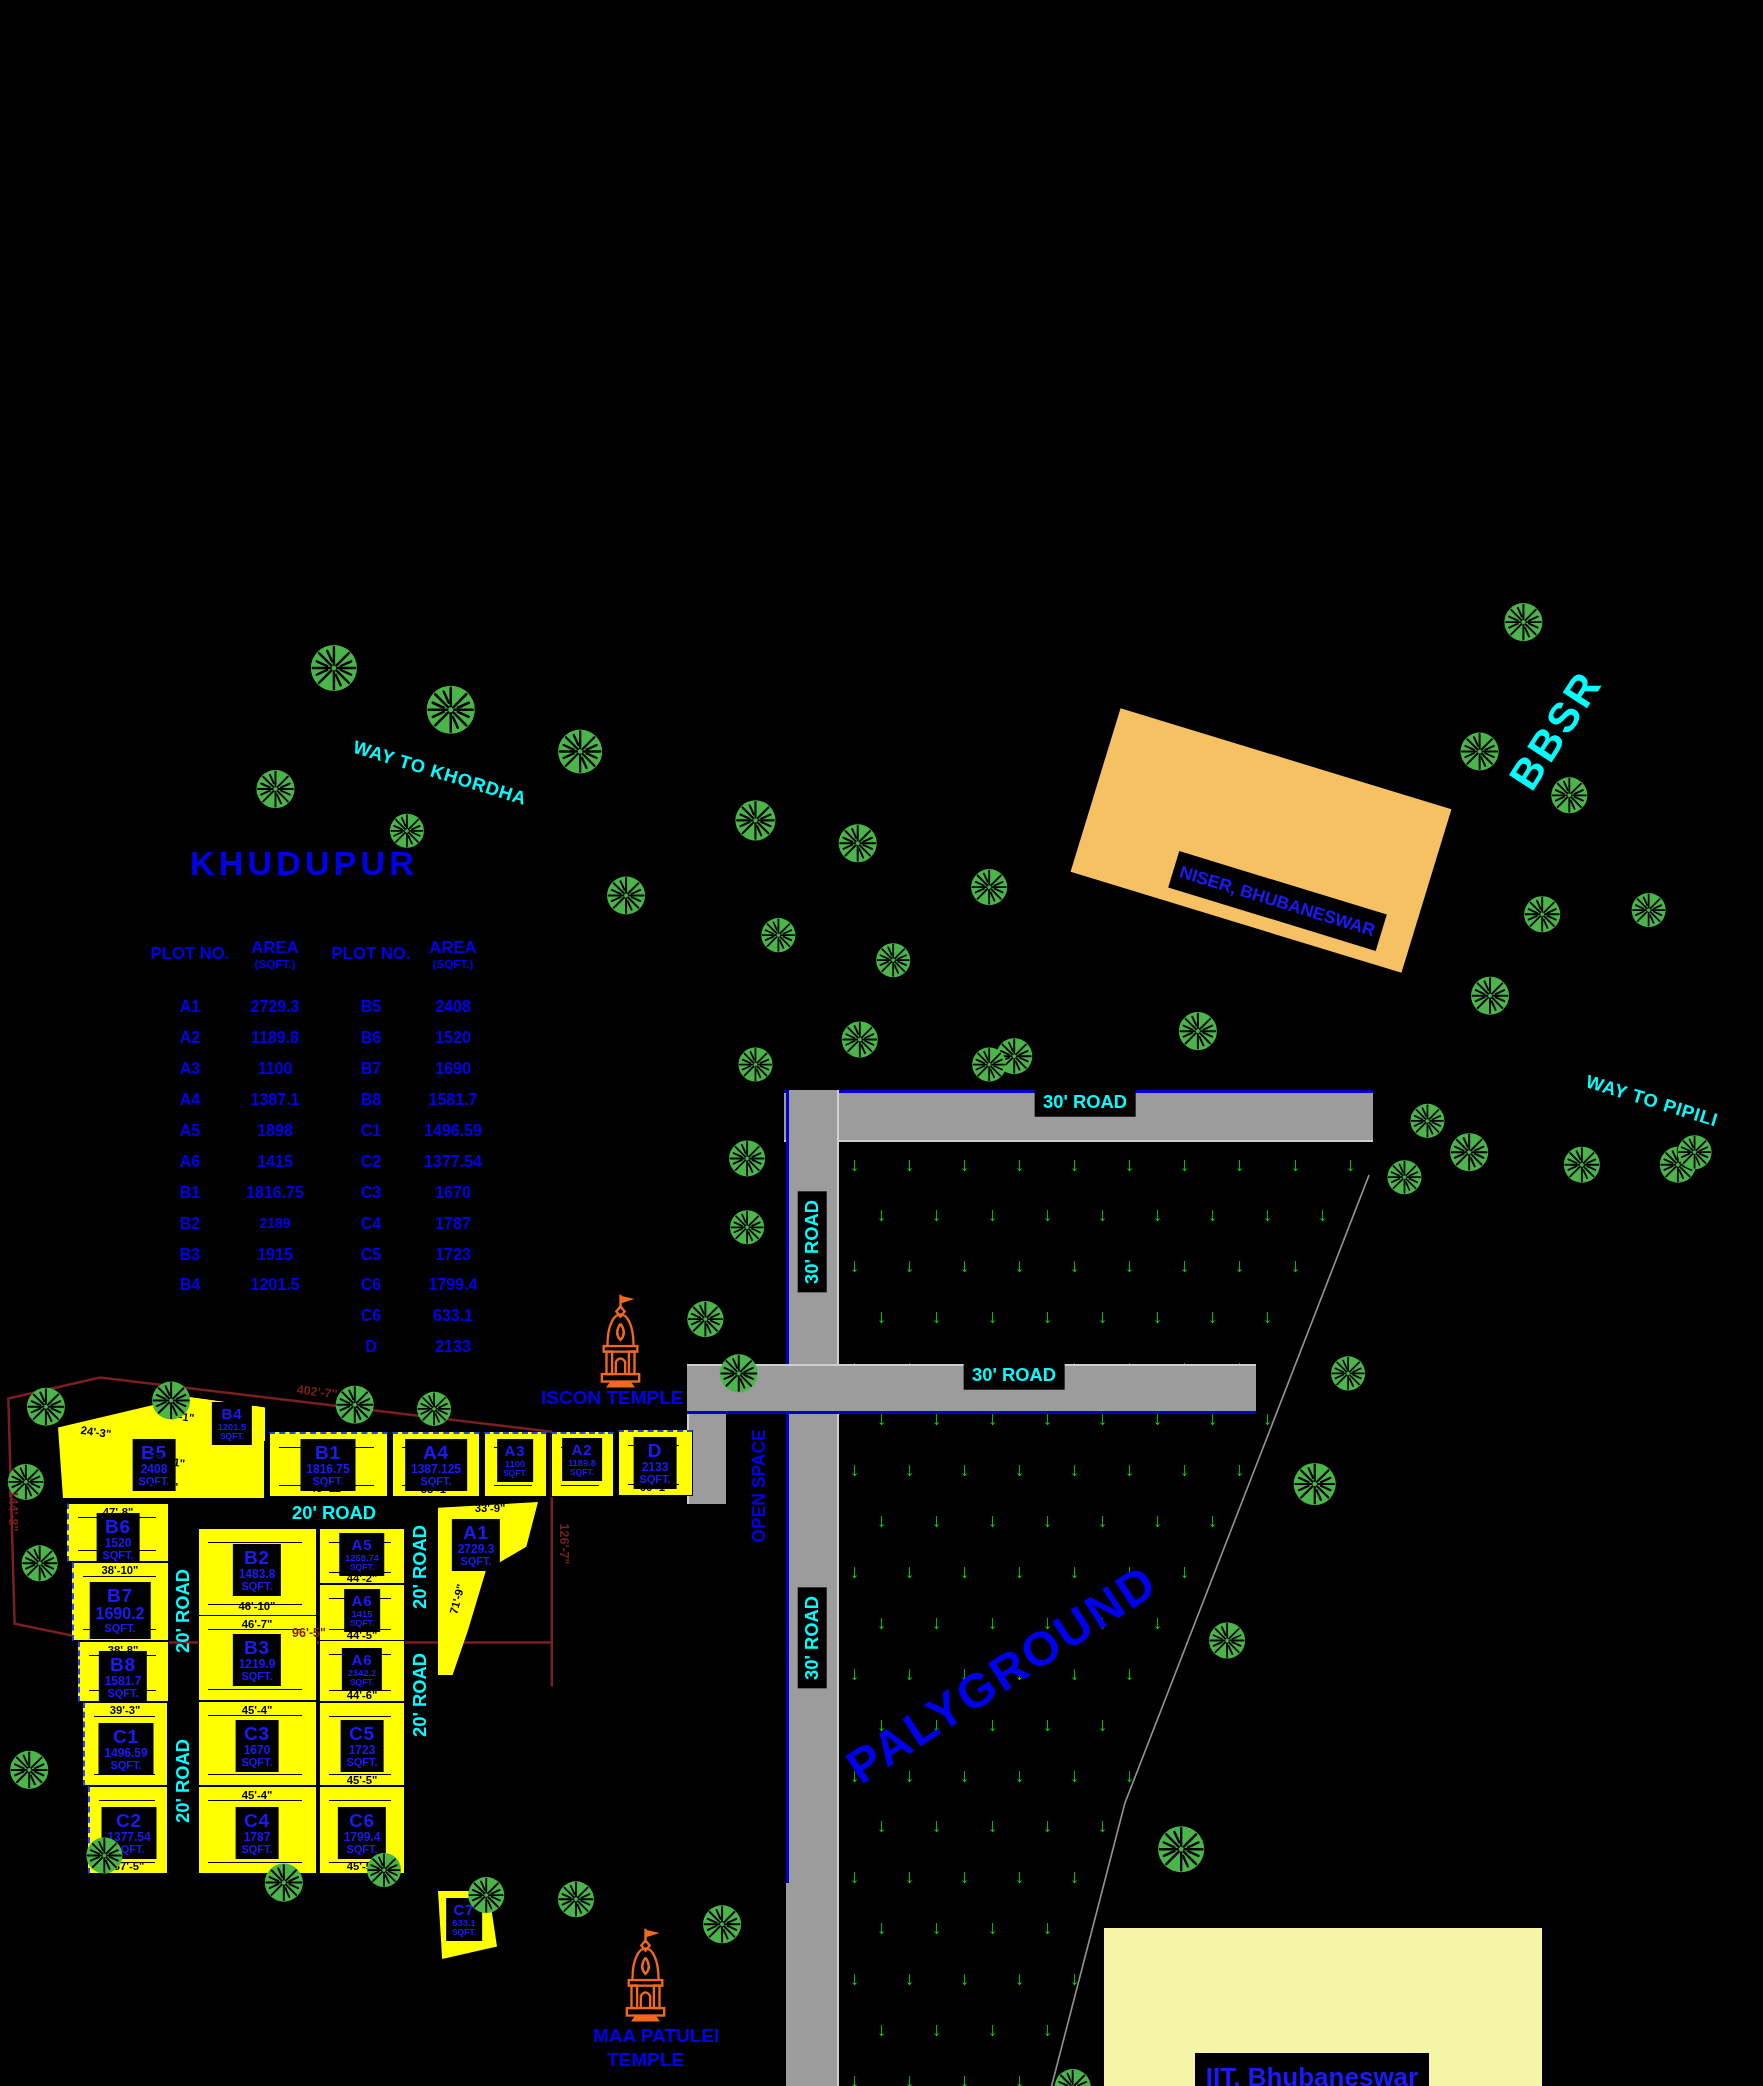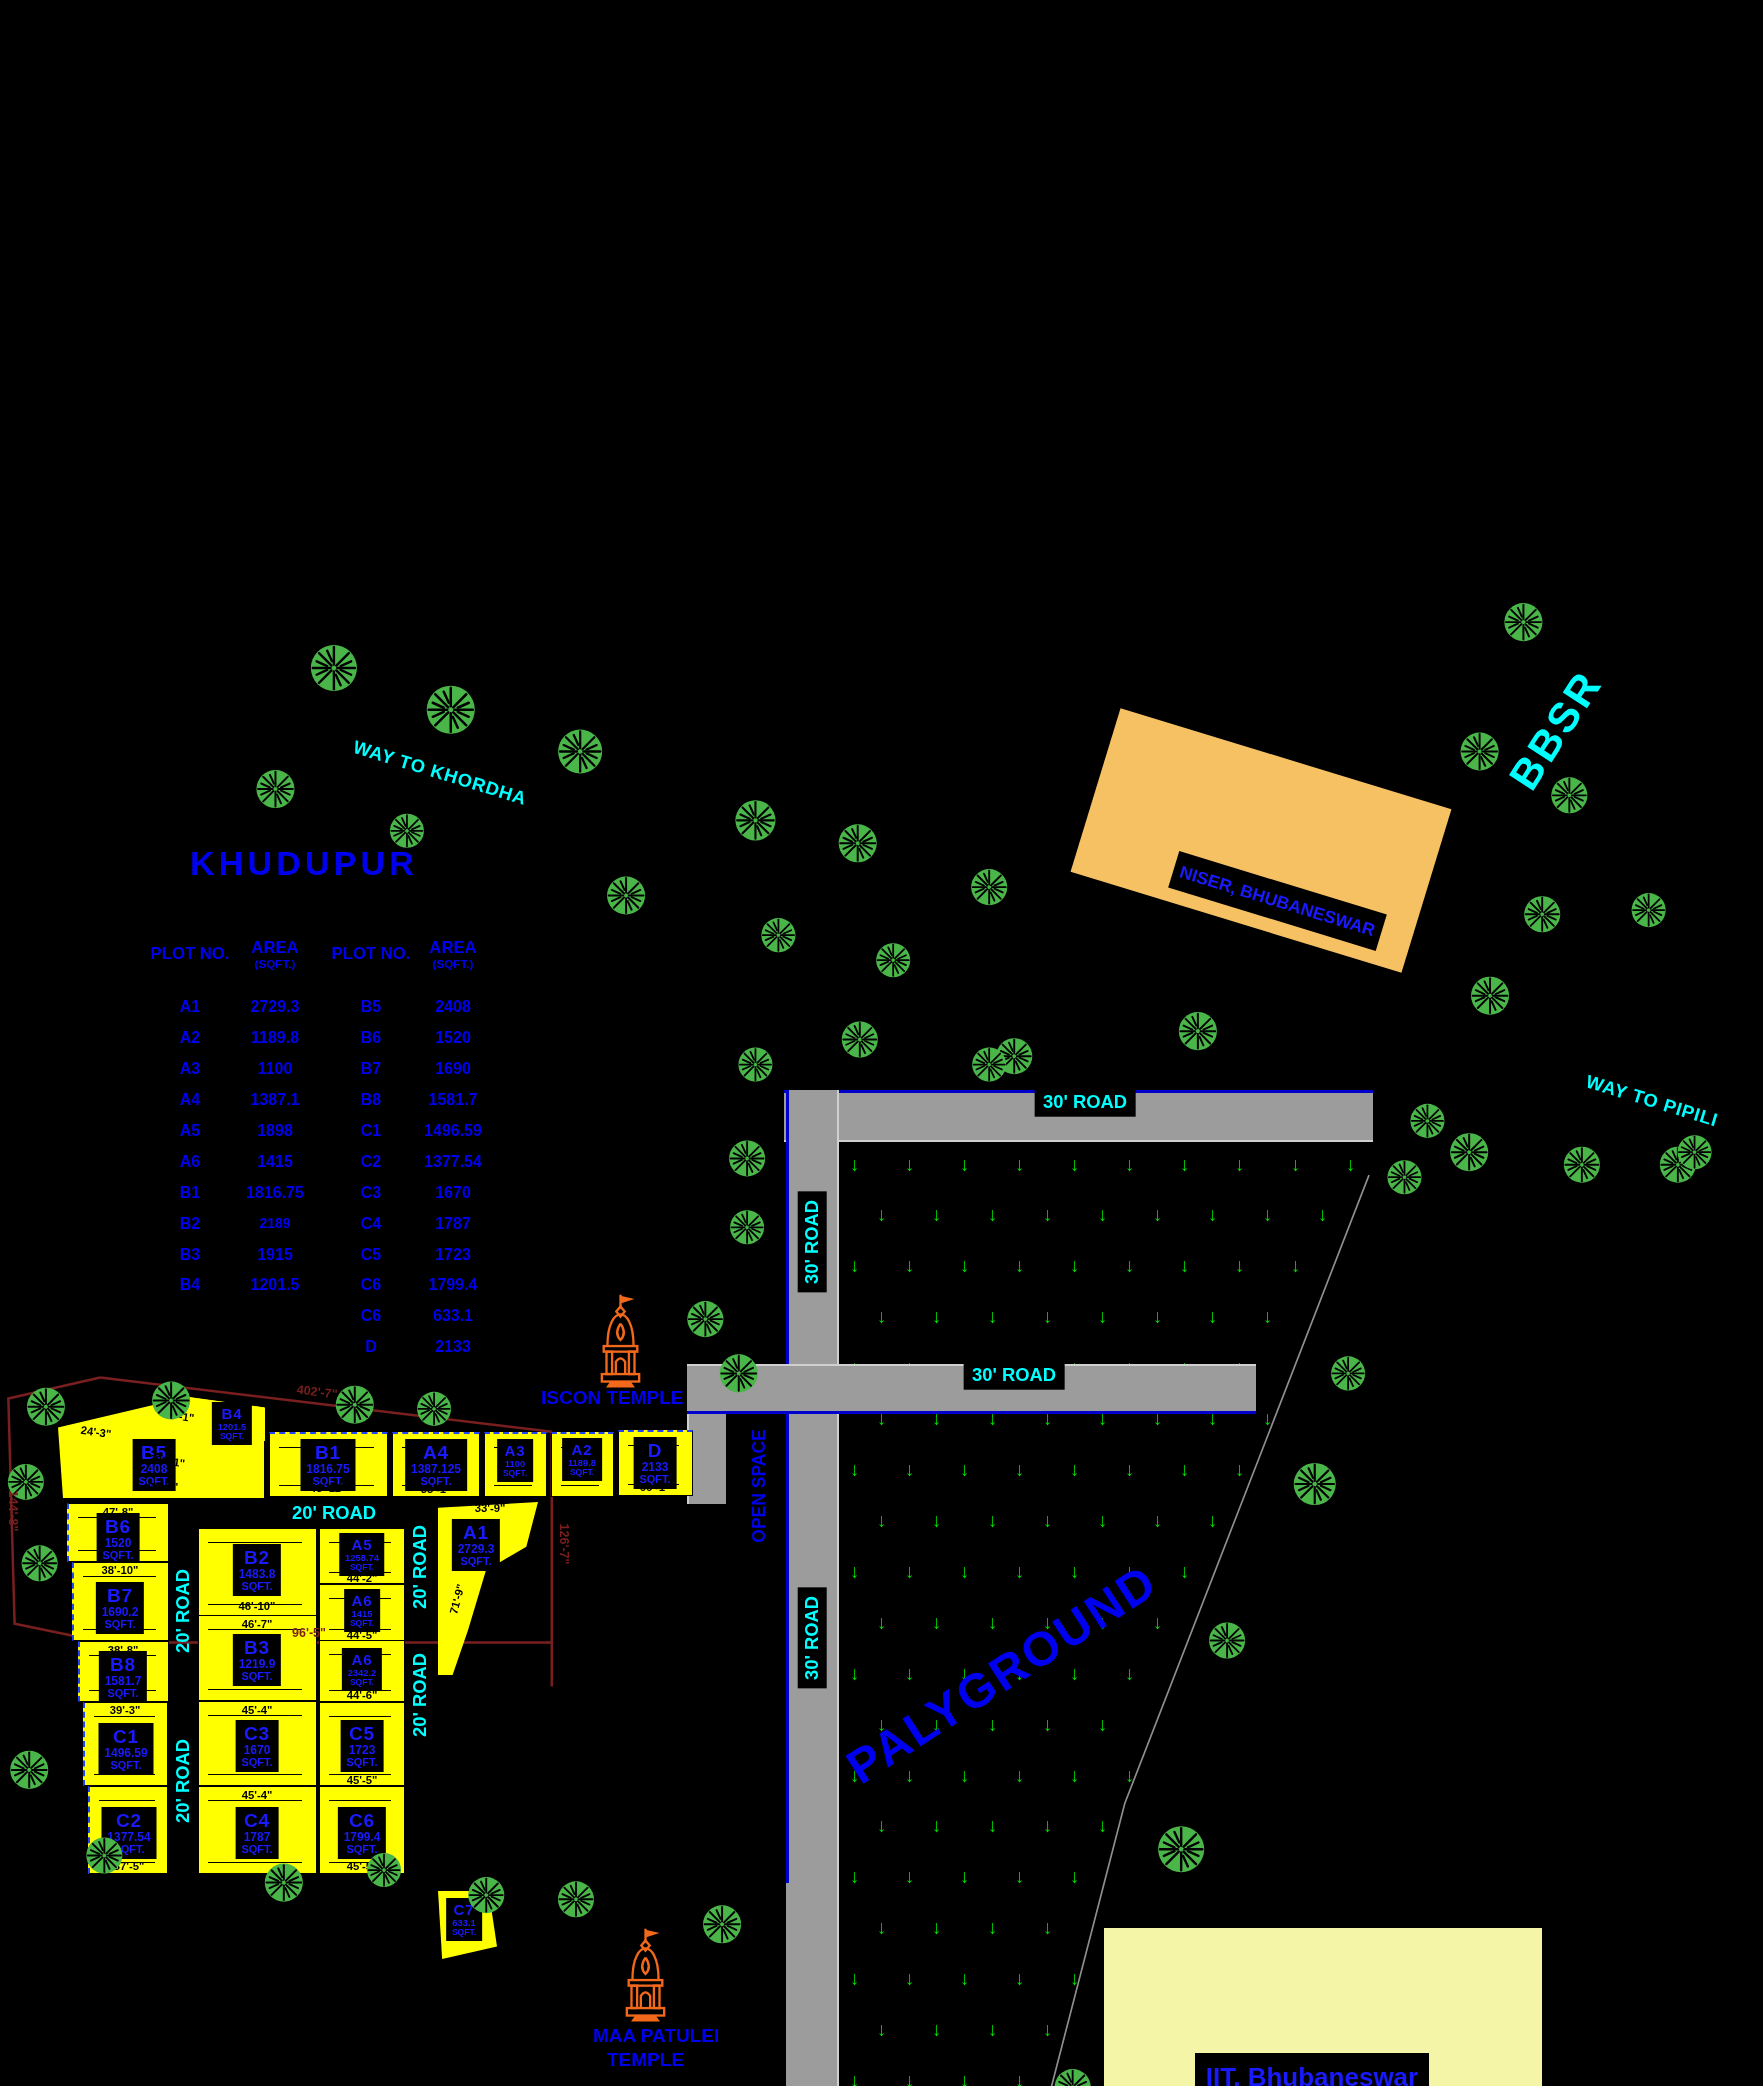--- a/index.html
+++ b/index.html
@@ -271,21 +271,21 @@
         <div class="id" style="font-size: 19px;">B6</div>
         <div class="ar" style="font-size: 12px;">1520</div>
         <div class="un" style="font-size: 11px;">SQFT.</div>
       </div>
       <div class="plot" style="left: 72px; top: 1562px; width: 97px; height: 79px; border-left: 2.1px dashed rgb(34, 68, 255);">
         <div class="dimline" style="left: 9.2px; top: 12.5px; width: 73px;"></div>
         <div class="dimline" style="left: 9.2px; bottom: 10px; width: 73px;"></div>
       </div>
       <div class="chip" style="left: 120px; top: 1582px;">
         <div class="id" style="font-size: 19px;">B7</div>
-        <div class="ar" style="font-size: 12px;">1690.2</div>
+        <div class="ar" style="font-size: 16px;">1690.2</div>
         <div class="un" style="font-size: 11px;">SQFT.</div>
       </div>
       <div class="plot" style="left: 78px; top: 1641px; width: 91px; height: 61px; border-left: 2.1px dashed rgb(34, 68, 255);">
         <div class="dimline" style="left: 9.2px; top: 12.5px; width: 67px;"></div>
         <div class="dimline" style="left: 9.2px; bottom: 10px; width: 67px;"></div>
       </div>
       <div class="chip" style="left: 123px; top: 1651px;">
         <div class="id" style="font-size: 19px;">B8</div>
         <div class="ar" style="font-size: 12px;">1581.7</div>
         <div class="un" style="font-size: 11px;">SQFT.</div>

